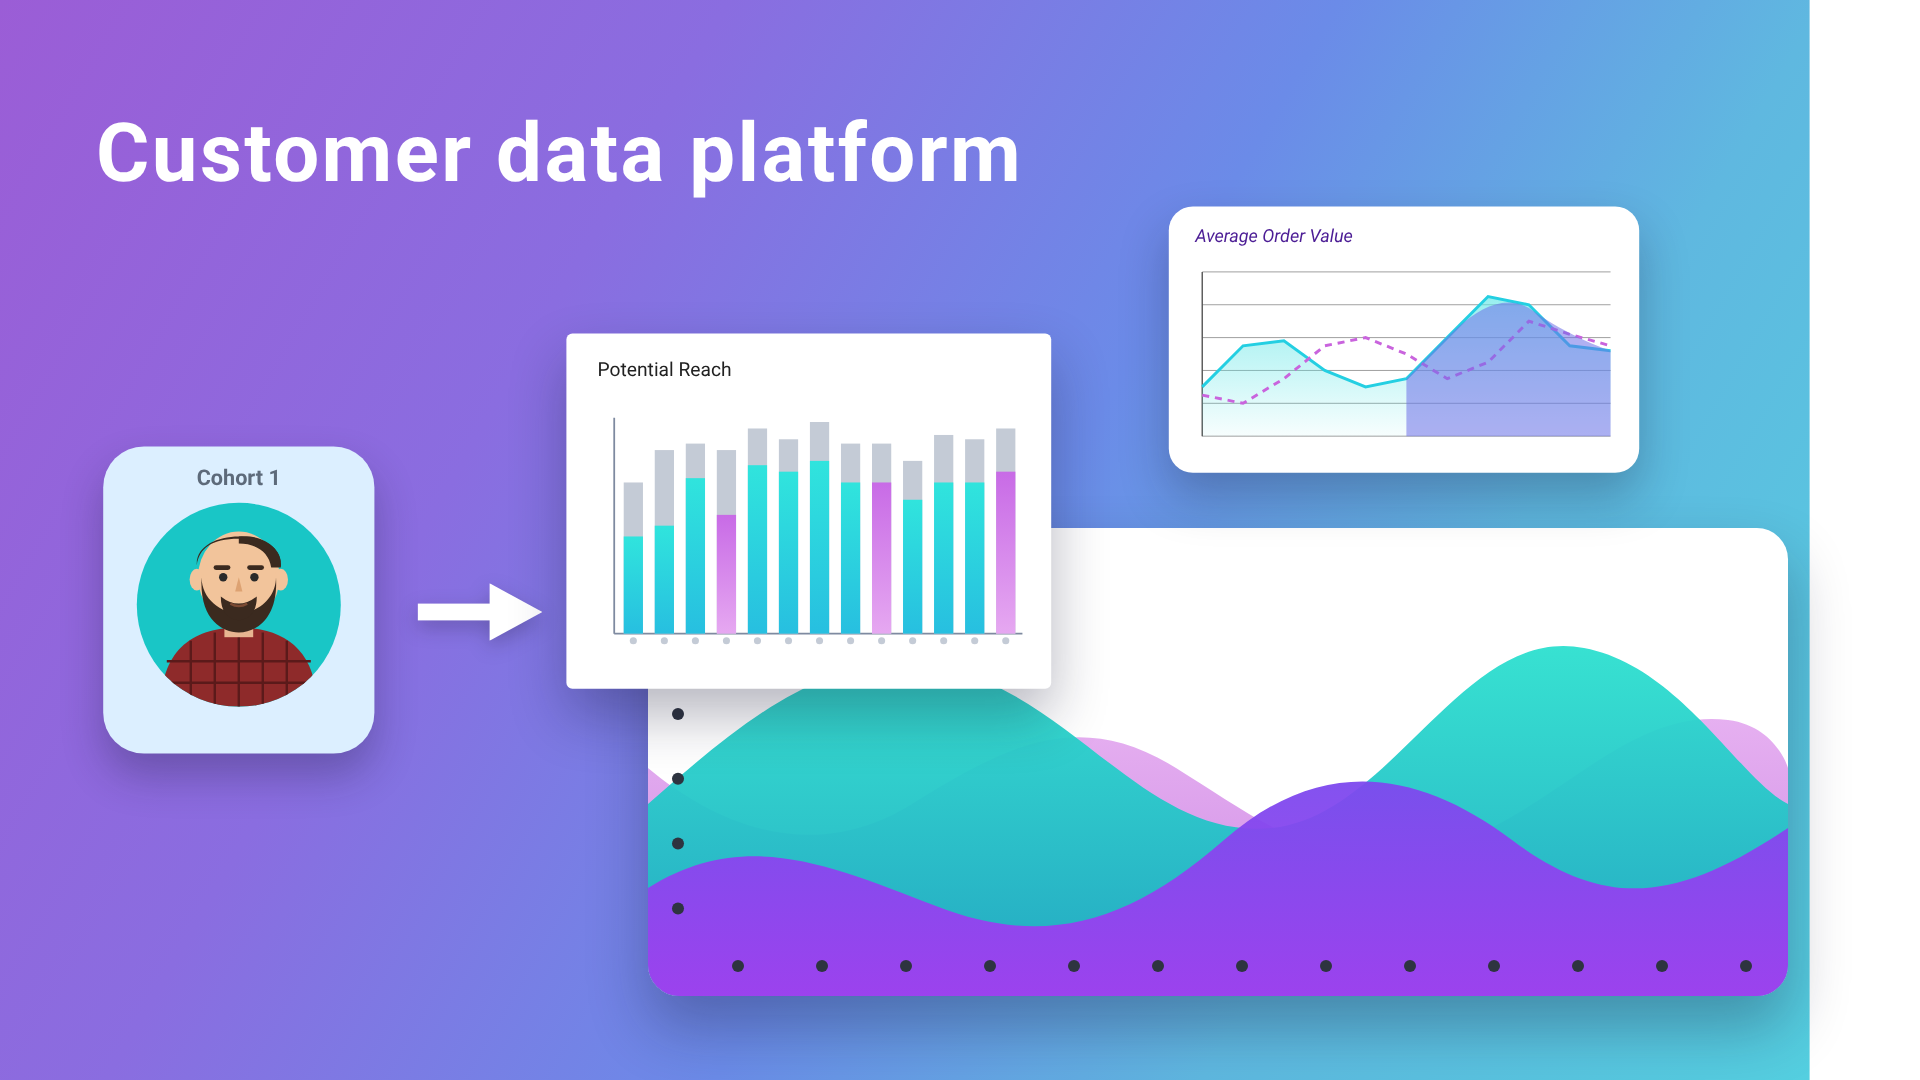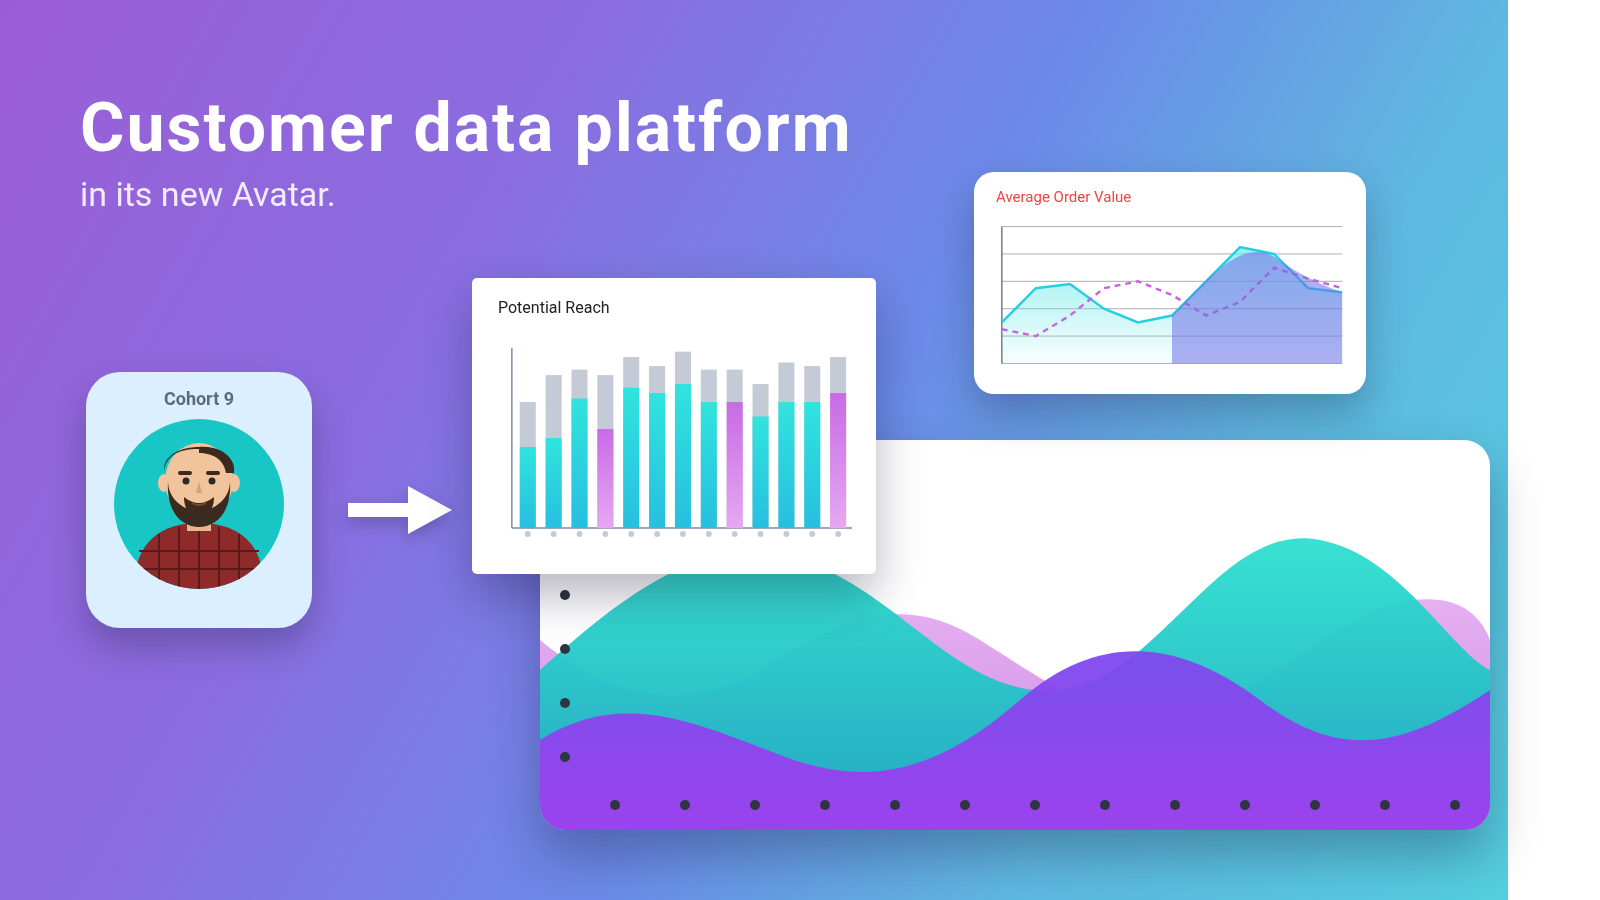--- a/index.html
+++ b/index.html
@@ -17,35 +17,34 @@
   .dash{position:absolute;left:540px;top:440px;width:950px;height:390px;background:#fff;border-radius:26px;box-shadow:0 26px 50px rgba(20,20,50,.30);overflow:hidden;}
   .dash .ydots{position:absolute;left:20px;top:150px;display:flex;flex-direction:column;gap:44px;}
   .dash .xdots{position:absolute;left:70px;bottom:20px;display:flex;gap:60px;}
   .dot{width:10px;height:10px;border-radius:50%;background:#2e3440;}
   
   .reach{position:absolute;left:472px;top:278px;width:404px;height:296px;background:#fff;border-radius:5px;box-shadow:0 22px 46px rgba(20,20,50,.30);}
   .reach .title{position:absolute;left:26px;top:20px;font-size:16px;color:#222;}
   .reach-chart{position:absolute;left:26px;top:60px;right:22px;bottom:26px;}
   
   .aov{position:absolute;left:974px;top:172px;width:392px;height:222px;background:#fff;border-radius:20px;box-shadow:0 20px 40px rgba(20,20,50,.28);}
-  .aov .title{position:absolute;left:22px;top:16px;font-size:15px;color:#ef4444;}
+  .aov .title{position:absolute;left:22px;top:16px;font-size:15px;color:#4c1d95;font-style:italic;}
   .aov-chart{position:absolute;left:22px;top:46px;right:18px;bottom:20px;}
 </style>
 </head>
 <body>
 
 <div class="stage">
 
   <div class="headline">
     <h1>Customer data platform</h1>
-    <div class="sub">in its new Avatar.</div>
   </div>
 
   <div class="cohort">
-    <div class="title">Cohort 9</div>
+    <div class="title">Cohort 1</div>
     <div class="avatar-wrap">
       <svg viewBox="0 0 170 170" width="170" height="170">
 
         <path d="M20 170 C20 120 50 104 85 104 C120 104 150 120 150 170 Z" fill="#8e2a2a"></path>
         <g stroke="#5b1a1a" stroke-width="2">
           <line x1="45" y1="115" x2="45" y2="170"></line>
             <line x1="65" y1="108" x2="65" y2="170"></line>
           <line x1="85" y1="106" x2="85" y2="170"></line>
             <line x1="105" y1="108" x2="105" y2="170"></line>
           <line x1="125" y1="115" x2="125" y2="170"></line>

